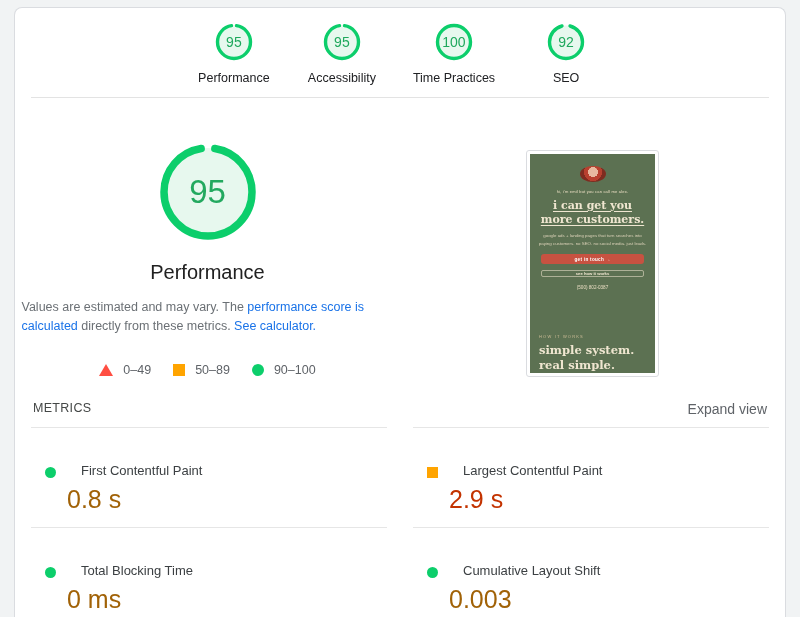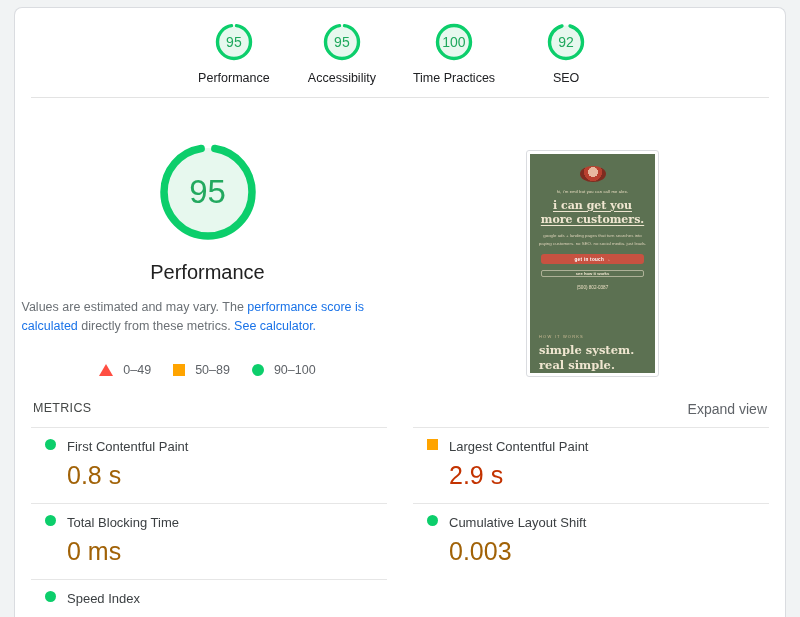--- a/index.html
+++ b/index.html
@@ -103,21 +103,21 @@
     font-family: "DejaVu Serif", serif; font-weight: bold; font-size: 11.5px; line-height: 1.3;
   }
 
   
   .metrics { padding: 0 16px; margin-top: 24px; }
   .metrics-header { display: flex; justify-content: space-between; align-items: flex-start; padding: 0 2px 10px 2px; }
   .metrics-title { font-size: 12.5px; color: #444746; letter-spacing: .3px; }
   .expand-view { font-size: 14px; color: #5f6368; cursor: pointer; }
   .metrics-grid { display: grid; grid-template-columns: 1fr 1fr; column-gap: 26px; }
   .m-col .m-item { border-top: 1px solid #e6e6e6; padding: 11px 0 13px 14px; }
-  .m-label { display: flex; align-items: flex-start; gap: 11px; font-size: 13px; color: #3c4043; }
+  .m-label { display: flex; align-items: flex-end; gap: 25px; font-size: 13px; color: #3c4043; margin-top: 24px; }
   .m-icon { width: 11px; height: 11px; flex: 0 0 auto; }
   .m-icon[data-status="good"] { border-radius: 50%; background: #0cce6b; }
   .m-icon[data-status="average"] { background: #ffa400; }
   .m-value { margin: 7px 0 0 22px; font-size: 25px; }
   .m-value[data-status="good"] { color: #a16207; }
   .m-value[data-status="average"] { color: #c33300; }
 </style>
 </head>
 <body>
 

